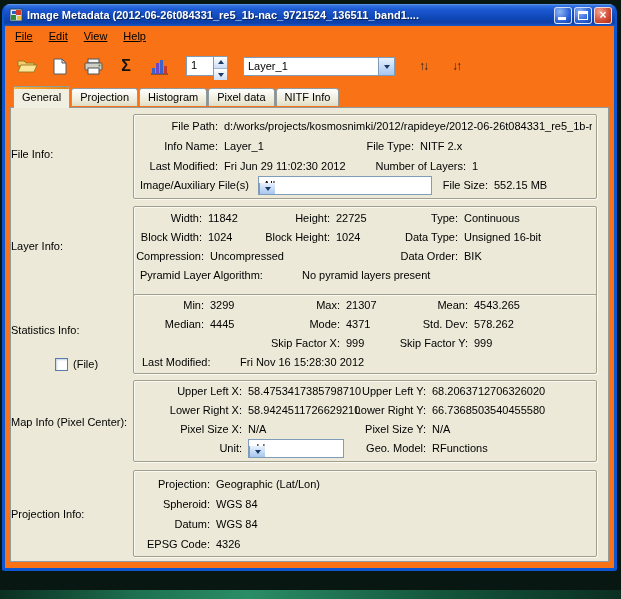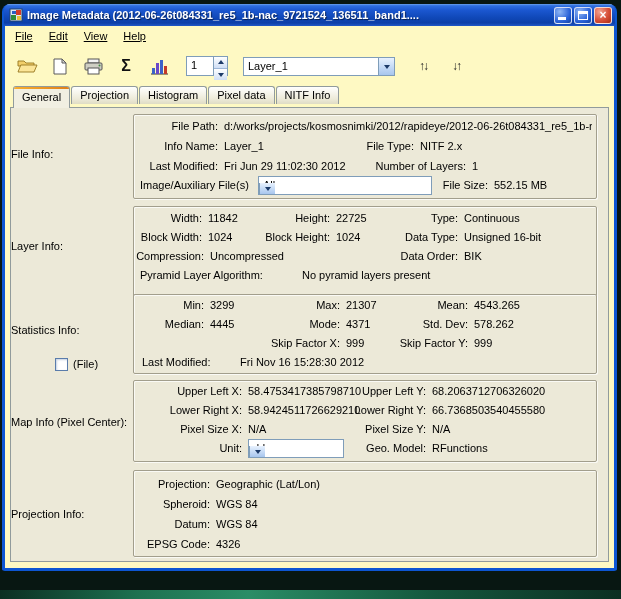--- a/index.html
+++ b/index.html
@@ -4,21 +4,21 @@
 <style>
   * { margin:0; padding:0; box-sizing:border-box; font-family:"Liberation Sans", sans-serif; }
   html,body { width:621px; height:599px; }
   body { position:relative; background:#081712; overflow:hidden; }
 
   .desktop-strip { position:absolute; left:0; right:0; bottom:0; height:9px;
     background:linear-gradient(90deg,#0b2f22 0%,#1d7150 22%,#2a8d66 40%,#14573d 70%,#0b2f22 100%); }
 
   
   .win { position:absolute; left:2px; top:4px; width:615px; height:567px;
-    background:#fef9c3; border:3px solid #0D56D2; border-top:none;
+    background:#f97316; border:3px solid #0D56D2; border-top:none;
     border-radius:8px 8px 3px 3px; }
 
   .titlebar { height:22px; display:flex; align-items:center; padding:0 3px 0 5px;
     border-radius:6px 6px 0 0; margin:0 -1px;
     background:linear-gradient(180deg,#6ba1ec 0%,#2e6fe0 8%,#1b57d0 28%,#1048b8 62%,#0c3fa8 86%,#2058c8 100%); }
   .title-text { flex:1; color:#fff; font-size:11px; font-weight:bold; margin-left:4px;
     white-space:nowrap; overflow:hidden; text-shadow:1px 1px 1px rgba(0,0,0,.55); }
   .winbtn { width:18px; height:17px; margin-left:2px; border:1px solid rgba(255,255,255,.8);
     border-radius:3px; position:relative; flex:none; }
   .btn-blue { background:radial-gradient(circle at 30% 25%, #8fb6f4, #2a62d8 62%, #123f9e); }
@@ -45,21 +45,21 @@
 
   .combo { height:19px; background:#fff; border:1px solid #7F9DB9; display:flex; align-items:stretch; }
   .combo.abs { position:absolute;flex-direction:column; }
   .combo-text { flex:1; font-size:11px; padding:2px 0 0 4px; white-space:nowrap; overflow:hidden; }
   .combo-btn { width:16px; flex:none; border-left:1px solid #7F9DB9; display:flex; align-items:center;
     justify-content:center; background:linear-gradient(180deg,#E9F2FE,#CADEF7 45%,#A8C6EE); }
   .tri-dn { width:0; height:0; border:3px solid transparent; border-top:4px solid #1c3a68; margin-top:4px; }
   .tri-up { width:0; height:0; border:3px solid transparent; border-bottom:4px solid #1c3a68; margin-bottom:4px; }
 
   
-  .tabs { display:flex; align-items:flex-start; height:22px; padding-left:8px; position:relative; z-index:2; }
+  .tabs { display:flex; align-items:center; height:22px; padding-left:8px; position:relative; z-index:2; }
   .tab { font-size:11px; padding:2px 8px 0; height:18px; margin-right:1px; color:#000;
     background:linear-gradient(#ffffff,#EDEAD8 70%,#DFDCC5); border:1px solid #919B9C;
     border-bottom:none; border-radius:3px 3px 0 0; }
   .tab.active { height:22px; padding-top:4px; background:#F1EFE2; position:relative; }
   .tab.active::before { content:""; position:absolute; top:0; left:0; right:0; height:2px;
     border-radius:3px 3px 0 0; background:linear-gradient(90deg,#F8B030,#E0801A); }
 
   .panel { position:absolute; left:5px; right:5px; top:103px; bottom:6px;
     border:1px solid #919B9C; background:#ECE9D8; z-index:1; }
 

